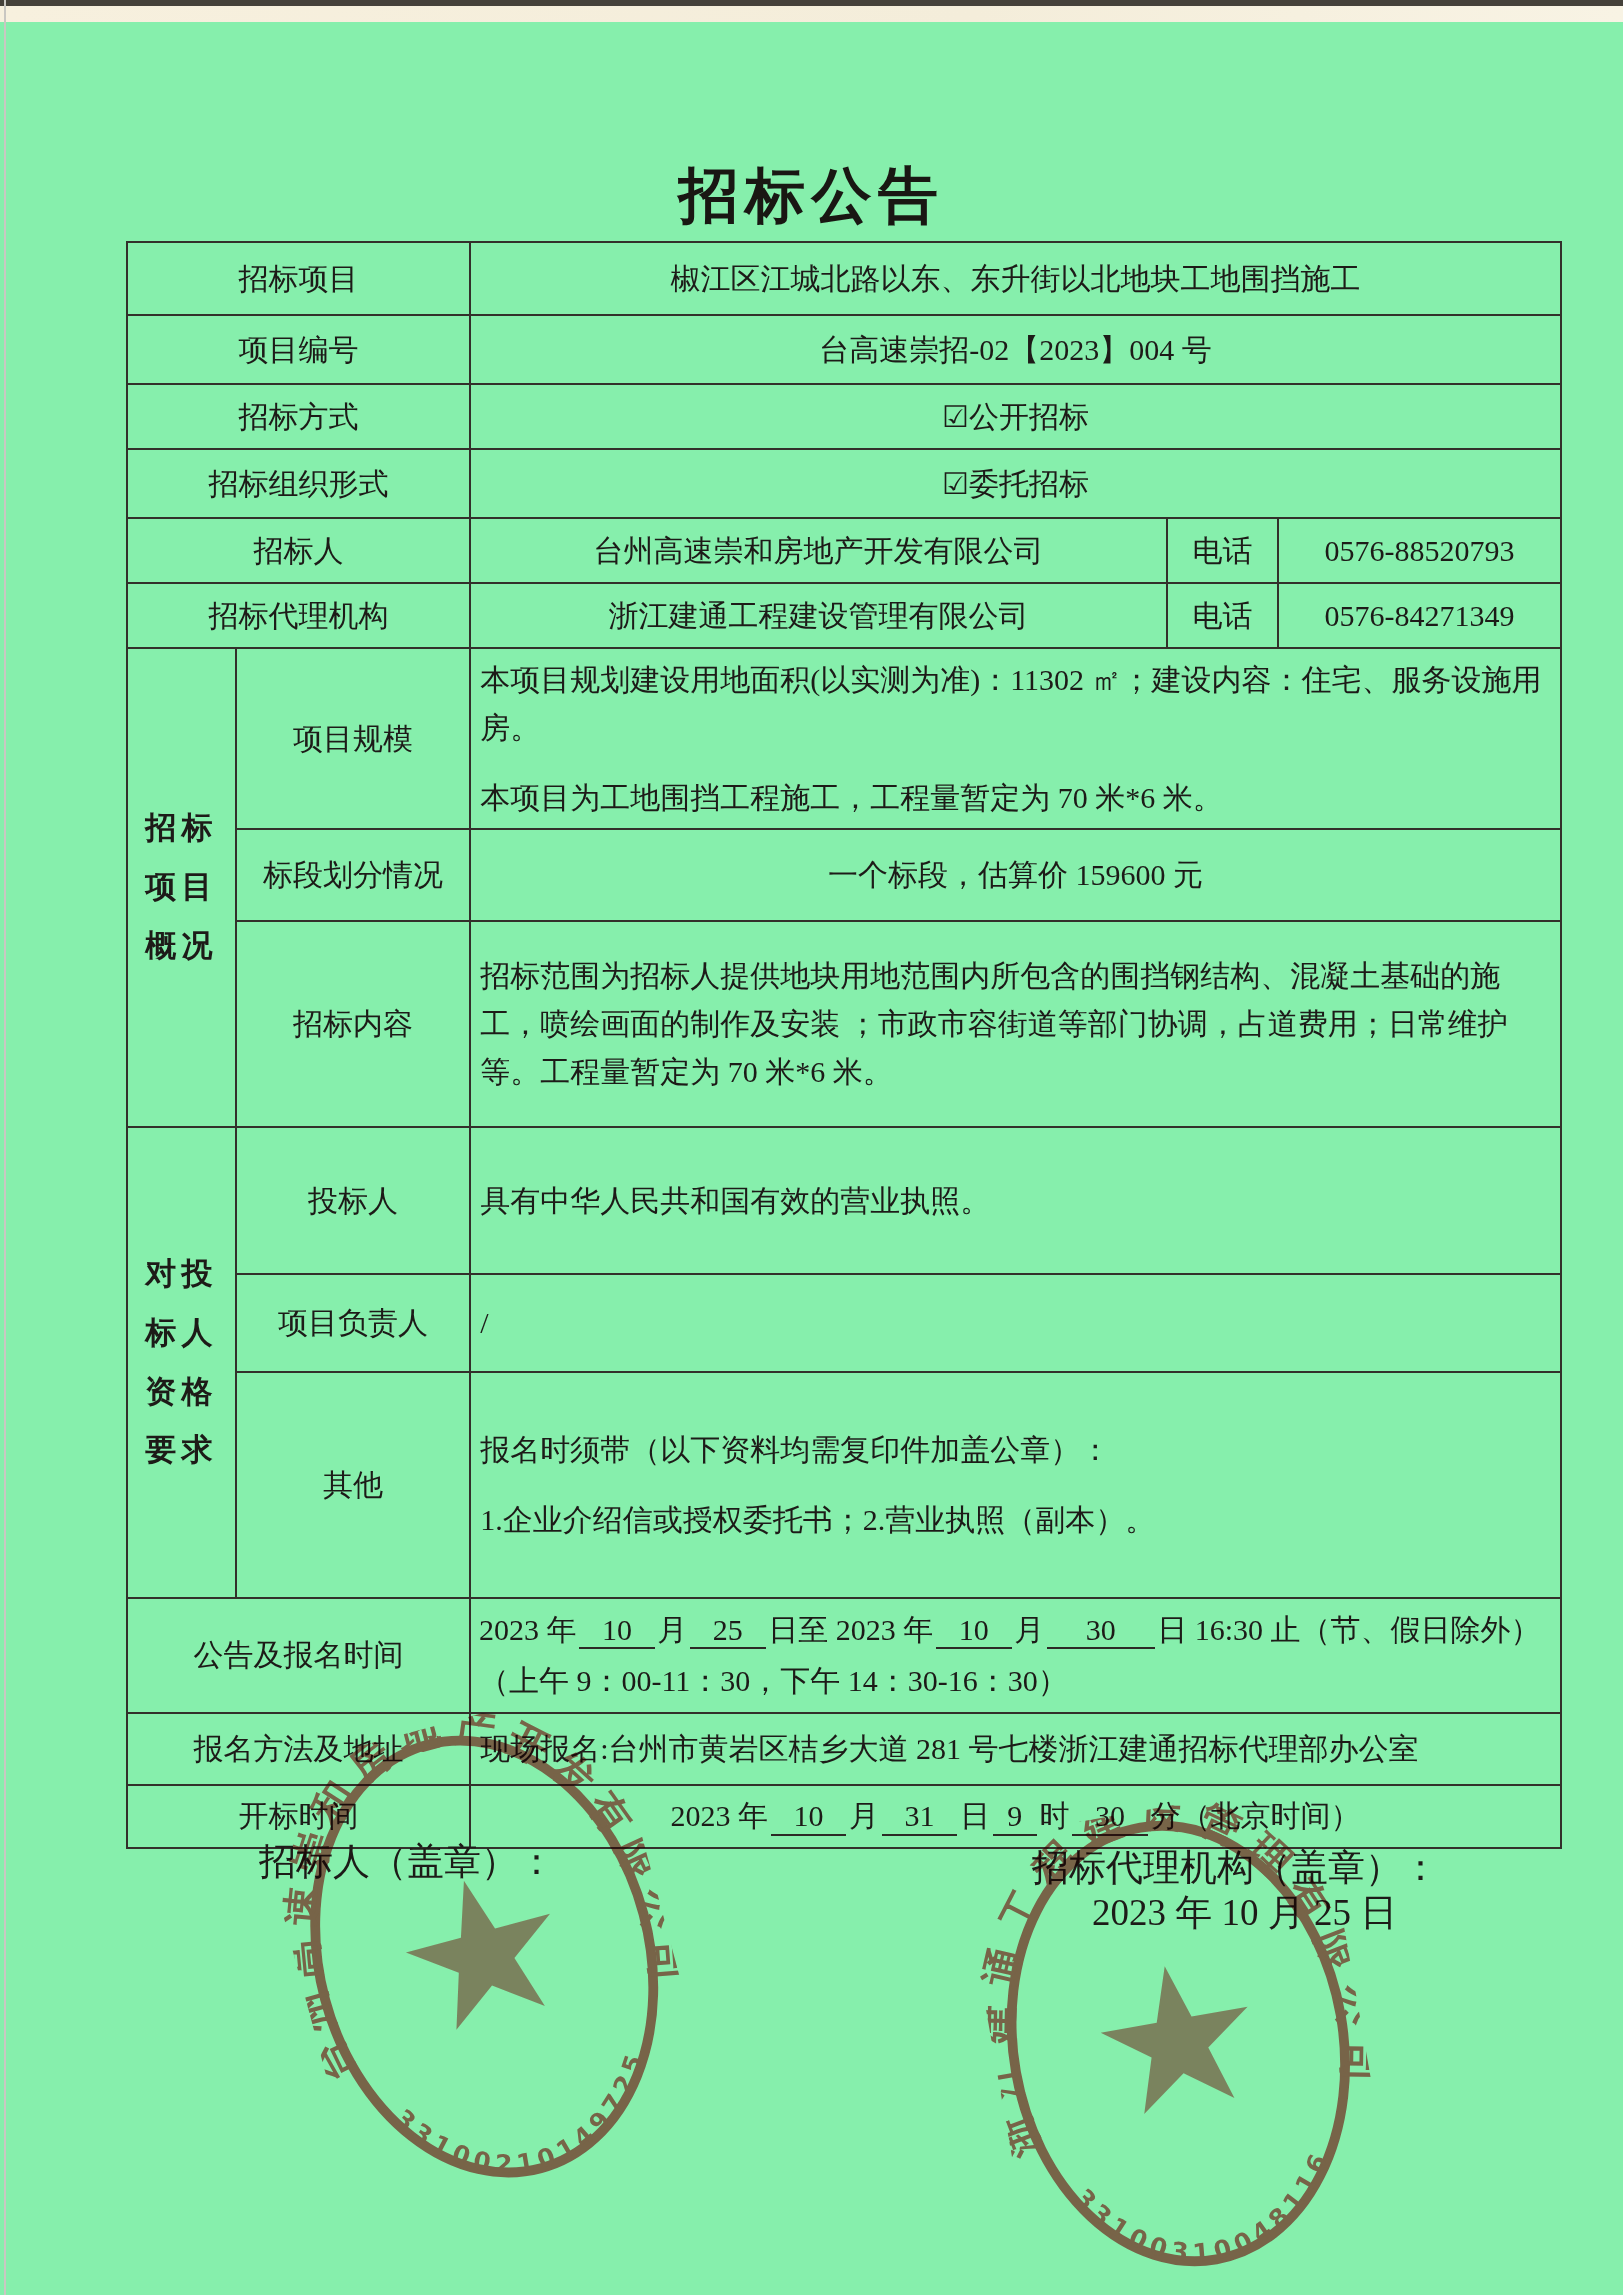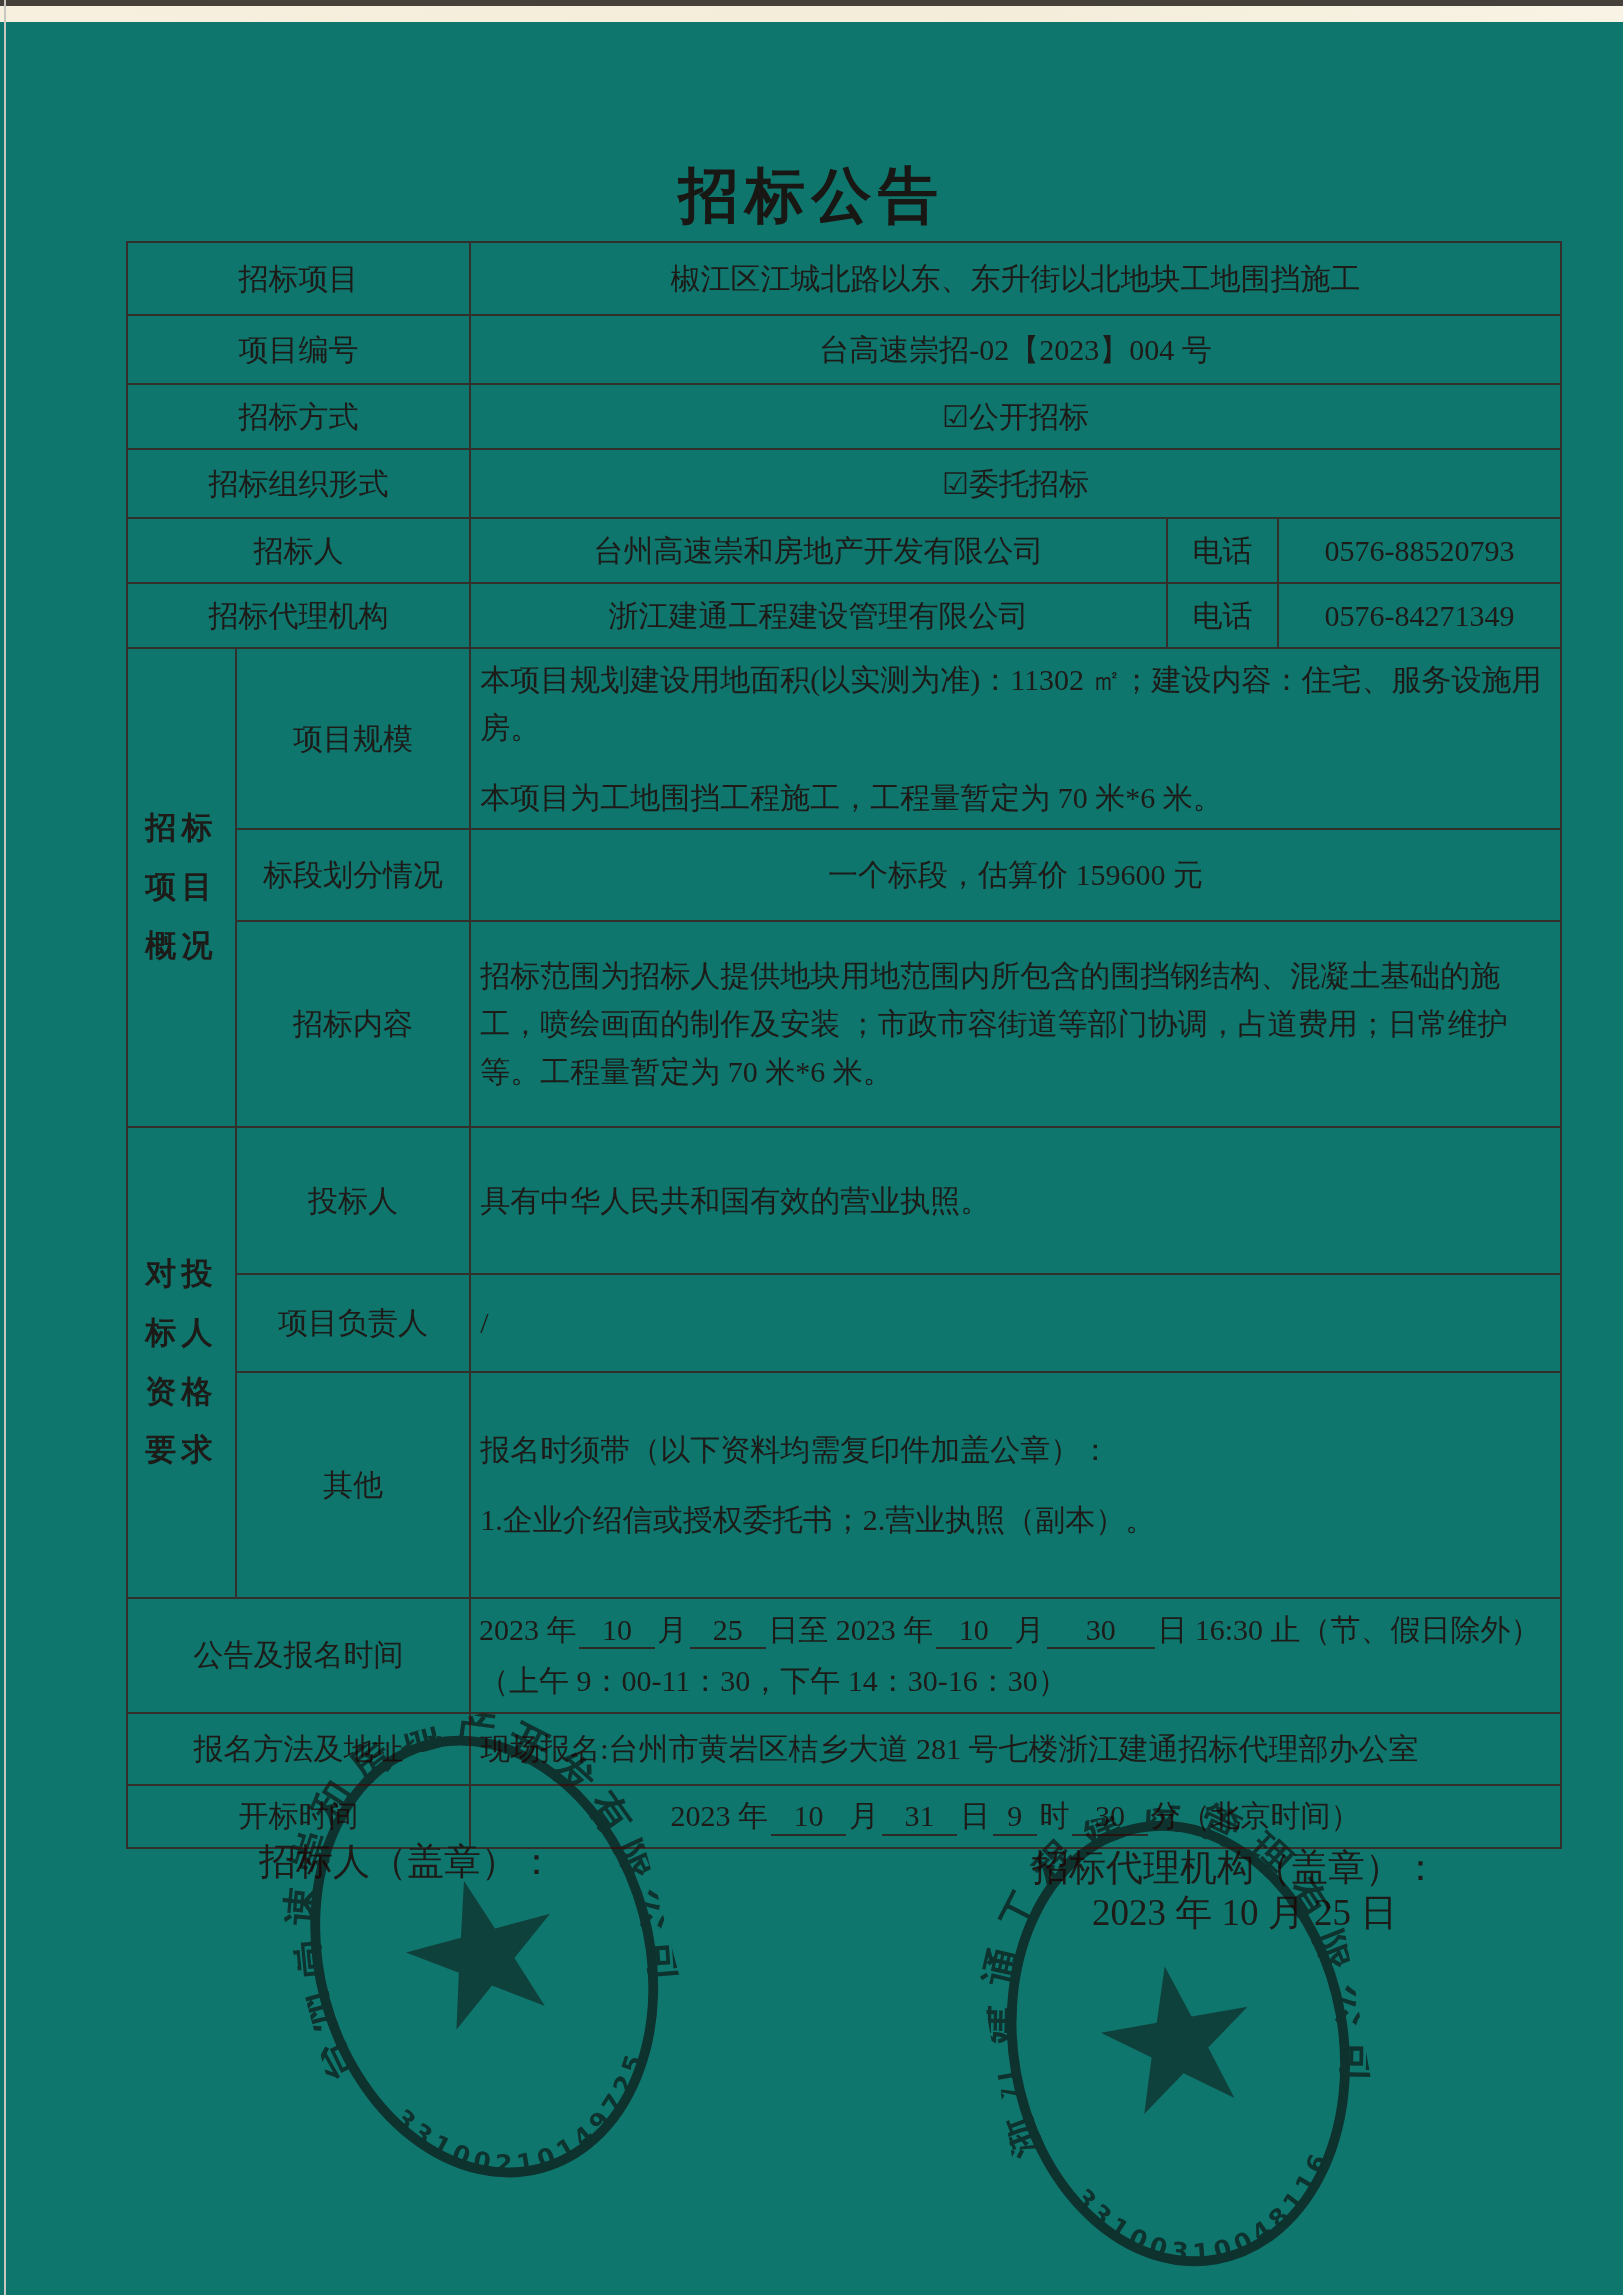--- a/index.html
+++ b/index.html
@@ -1,18 +1,18 @@
 <!DOCTYPE html>
 <html style="font-size:10.5px"><head>
 <meta charset="utf-8">
 <style>
   html,body { margin:0; padding:0; background:#e9e9e9; }
   .page {
     position:relative; width:1623px; height:2295px; margin:0 auto;
-    background:#0f766e; overflow:hidden;
+    background:#86efac; overflow:hidden;
     font-family:"Liberation Serif","DejaVu Serif",serif;
     color:#1d1b18;
   }
   
   .scan-top-dark { position:absolute; top:0; left:0; width:1623px; height:5.9px; background:#45413a; }
   .scan-top-cream { position:absolute; top:5.9px; left:0; width:1623px; height:15.7px;
     background:linear-gradient(90deg,#f7f0de, #f4edda 60%, #f8f3e4); }
   .scan-left-edge { position:absolute; top:0; left:3.9px; width:2px; height:2295px; background:#c9c7c2; }
 
   .doc-title {

